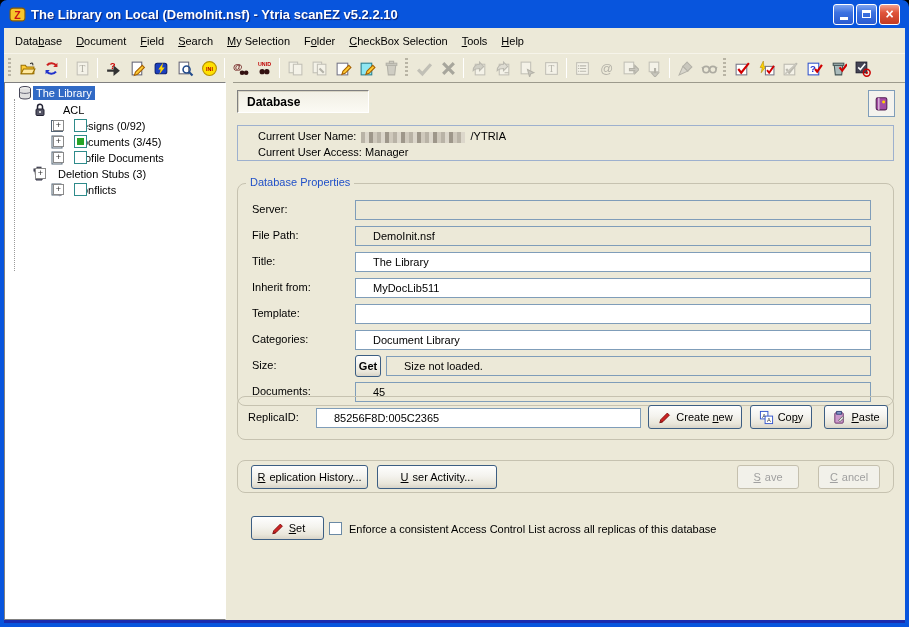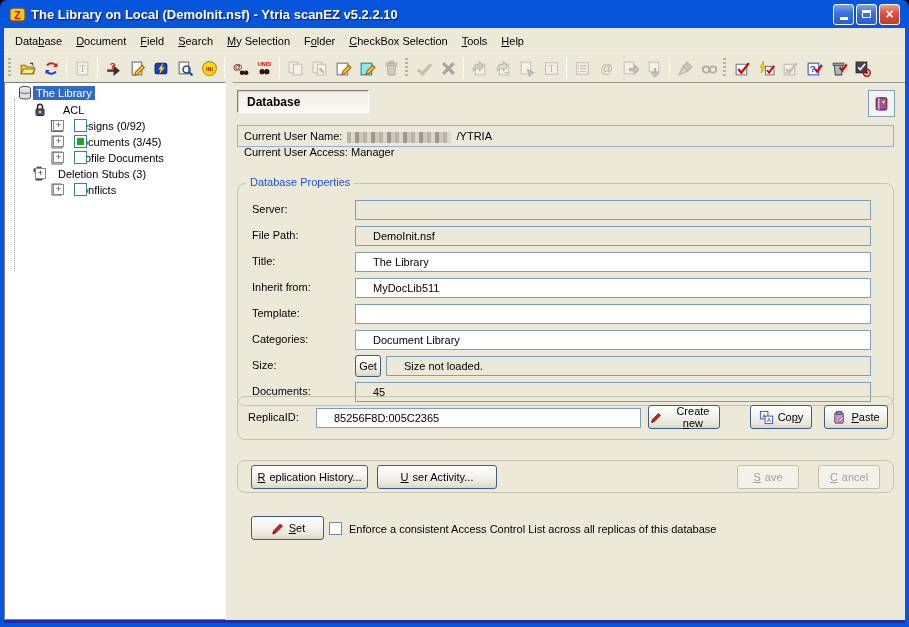--- a/index.html
+++ b/index.html
@@ -52,40 +52,40 @@
 
   
   .tabhdr { position:absolute; left:4px; top:7px; width:132px; height:23px;
     border:1px solid #808080; border-right-color:#FFFFFF; border-bottom-color:#FFFFFF;
     background:linear-gradient(180deg,#F1EFE4,#FBFAF4); display:flex; align-items:center; padding-left:9px;
     font-weight:bold; font-size:12px; box-shadow: inset 1px 1px 0 #D8D4C4; }
   .helpbtn { position:absolute; right:10px; top:7px; width:27px; height:27px; border:1px solid #7F9DB9; background:#F4F3EE;
     display:flex; align-items:center; justify-content:center; }
   .helpbtn svg { width:17px; height:17px; }
 
-  .userbox { position:absolute; left:4px; right:11px; top:42px; height:22px; border:1px solid #9DB0CE; padding:2px 6px; line-height:16px; }
+  .userbox { position:absolute; left:4px; right:11px; top:42px; height:36px; border:1px solid #9DB0CE; padding:2px 20px; line-height:16px; }
   .redacted { display:inline-block; vertical-align:middle; width:104px; height:11px; margin:0 2px;
     background: repeating-linear-gradient(90deg,#B9B3A6 0 4px,#DCD7CB 4px 8px,#9E978A 8px 12px,#CFC9BC 12px 16px); }
 
   .groupbox { position:absolute; border:1px solid #C6C2B0; border-radius:8px; }
   .gblabel { position:absolute; top:-8px; left:8px; background:#ECE9D8; padding:0 4px; color:#2050C8; }
 
   .frow { position:absolute; left:10px; right:10px; height:20px; }
   .flabel { position:absolute; left:4px; top:3px; }
   .finput { position:absolute; left:107px; right:12px; top:0; height:20px; border:1px solid #7F9DB9; background:#fff;
     font-family:"Liberation Sans",sans-serif; font-size:11px; padding:0 17px; color:#000; }
   .finput.ro { background:#ECE9D8; }
   .finput.sized { left:138px; }
 
   .xpbtn { border:1px solid #3C5E83; border-radius:3px; background:linear-gradient(180deg,#FEFEFE,#F4F3EE 45%,#E9E6DA 80%,#D8D4C8);
     font-family:"Liberation Sans",sans-serif; font-size:11px; display:flex; align-items:center; justify-content:center; gap:4px; cursor:default; }
   .xpbtn u { text-decoration:underline; }
   .xpbtn svg { width:15px; height:15px; }
   .xpbtn.disabled { border-color:#C5C0AE; color:#A0A0A0; background:#F2F1EA; }
-  .getbtn { position:absolute; left:107px; top:-1px; width:26px; height:22px; }
+  .getbtn { position:absolute; left:107px; top:-1px; width:26px; height:22px;font-weight:bold; }
 
   .cbx { position:absolute; width:13px; height:13px; border:1px solid #6A89A5; background:#fff; }
 </style>
 </head>
 <body>
 
 <div class="frame">
 
   <div class="titlebar">
     <svg class="appicon" viewBox="0 0 16 16">
@@ -483,21 +483,21 @@
         </div>
         <div class="frow" style="top:198px;">
           <span class="flabel">Documents:</span>
           <input class="finput ro" readonly="" value="45" style="">
         </div>
       </div>
 
       <div class="groupbox" style="left:4px; right:11px; top:313px; height:44px;">
         <span class="flabel" style="position:absolute; left:10px; top:14px;">ReplicaID:</span>
         <input class="finput" style="left: 78px; width: 325px; right: auto; top: 11px;" value="85256F8D:005C2365">
-        <button class="xpbtn" style="position:absolute; left:410px; top:8px; width:72px; height:24px;">
+        <button class="xpbtn" style="position:absolute; left:410px; top:8px; width:94px; height:24px;">
           <svg viewBox="0 0 16 16">
               <path d="M3 13.5l1-3.2 7-7 2.2 2.2-7 7z" fill="#CC2222" stroke="#801111"></path>
               <path d="M3 13.5l3.2-1" stroke="#801111"></path>
             </svg>
           <span>Create <u>n</u>ew</span>
         </button>
         <button class="xpbtn" style="position:absolute; left:512px; top:8px; width:62px; height:24px;">
           <svg viewBox="0 0 16 16">
               <rect x="1.5" y="1.5" width="8" height="8" fill="#fff" stroke="#3355CC"></rect>
               <text x="5.5" y="8" font-size="6" text-anchor="middle" fill="#333" font-family="Liberation Sans, sans-serif">A</text>

